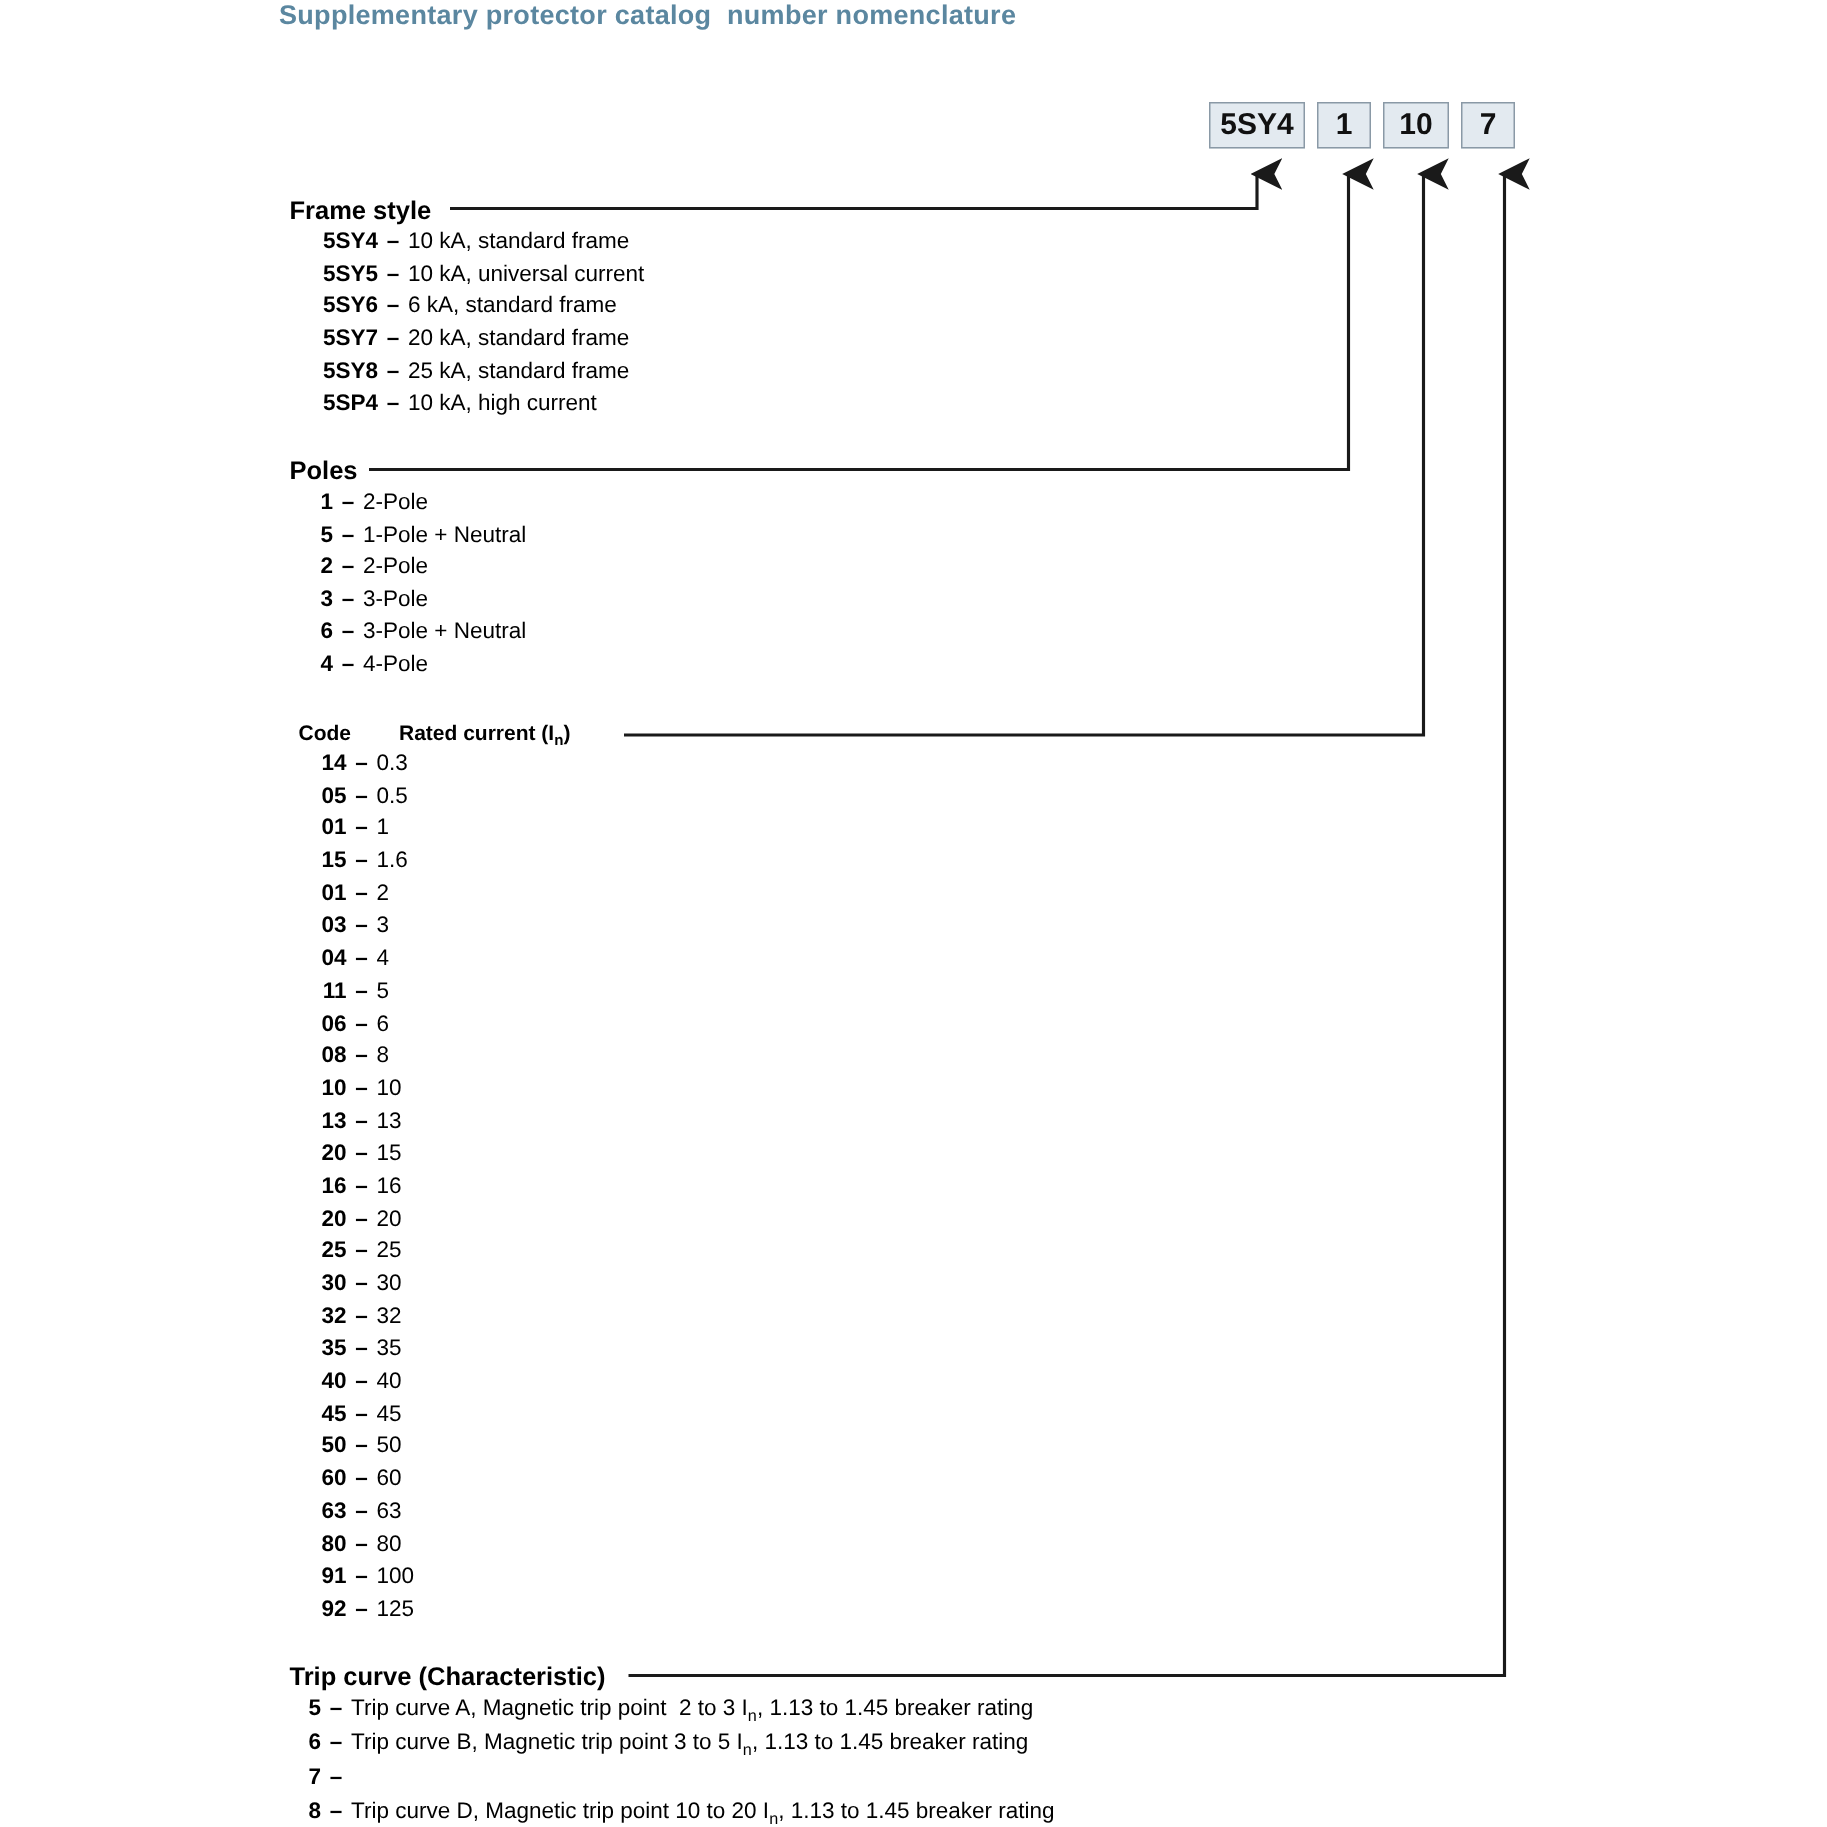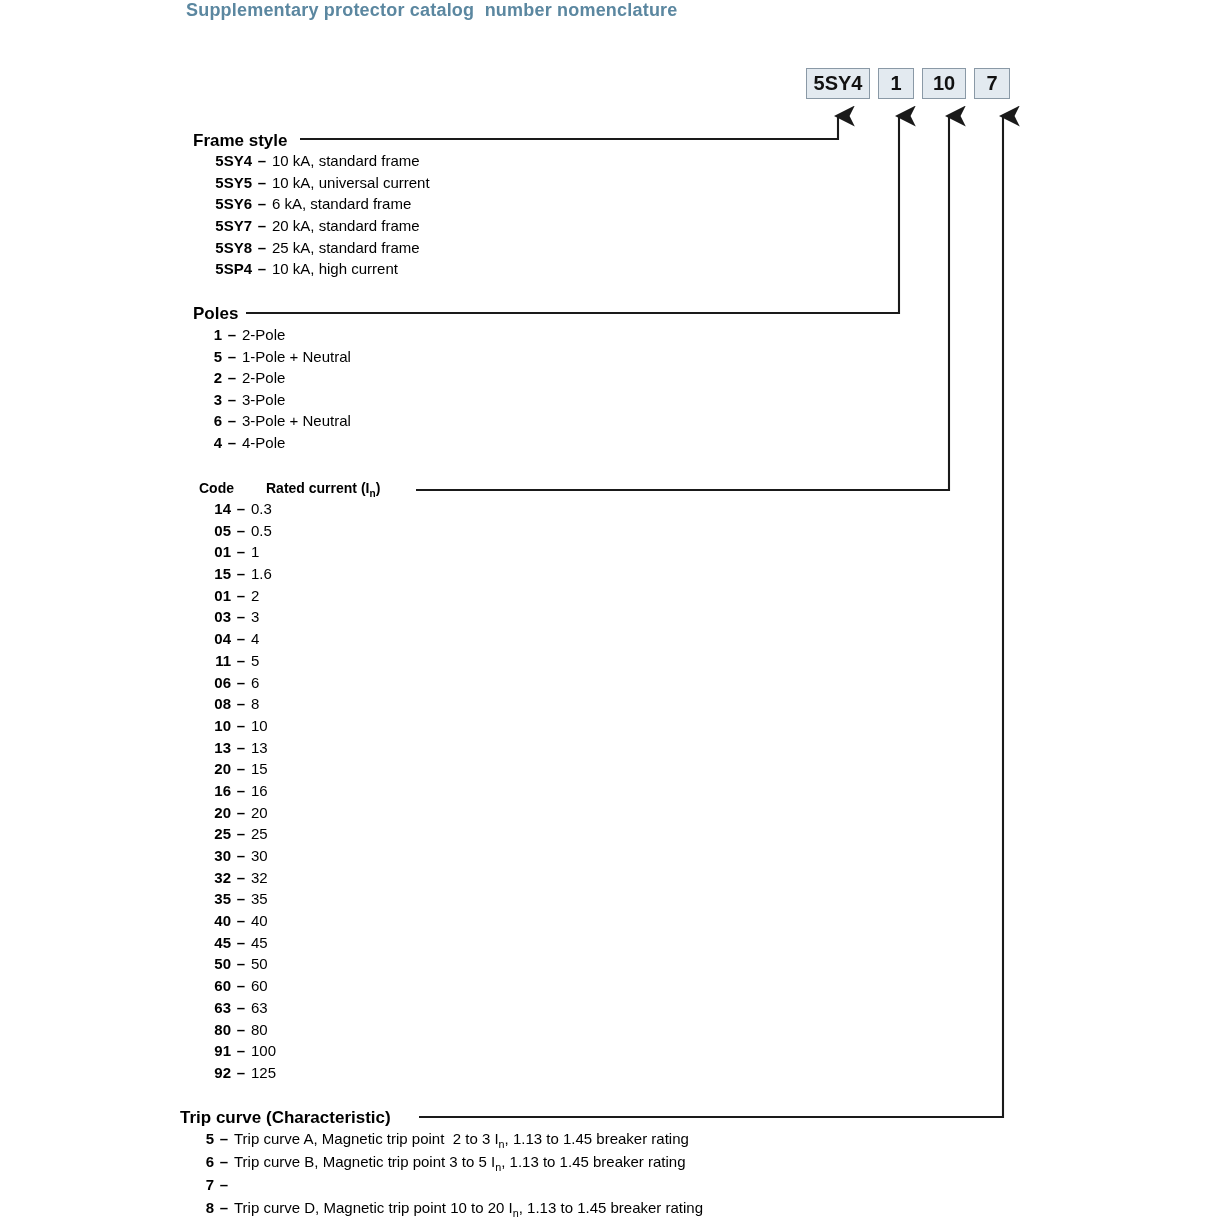--- a/index.html
+++ b/index.html
@@ -196,19 +196,19 @@
   <div class="row"><span class="code">40</span><span class="dash">–</span><span class="val">40</span></div>
   <div class="row"><span class="code">45</span><span class="dash">–</span><span class="val">45</span></div>
   <div class="row"><span class="code">50</span><span class="dash">–</span><span class="val">50</span></div>
   <div class="row"><span class="code">60</span><span class="dash">–</span><span class="val">60</span></div>
   <div class="row"><span class="code">63</span><span class="dash">–</span><span class="val">63</span></div>
   <div class="row"><span class="code">80</span><span class="dash">–</span><span class="val">80</span></div>
   <div class="row"><span class="code">91</span><span class="dash">–</span><span class="val">100</span></div>
   <div class="row"><span class="code">92</span><span class="dash">–</span><span class="val">125</span></div>
 </div>
 
-<div class="section-title" style="left:180px; top:1108px;">Trip curve (Characteristic)</div>
+<div class="section-title" style="left:193px; top:1108px;">Trip curve (Characteristic)</div>
 <div class="rows" id="trip-rows">
   <div class="row"><span class="code">5</span><span class="dash">–</span><span class="val"><span>Trip curve A, Magnetic trip point  2 to 3 I</span><sub>n</sub><span>, 1.13 to 1.45 breaker rating</span></span></div>
   <div class="row"><span class="code">6</span><span class="dash">–</span><span class="val"><span>Trip curve B, Magnetic trip point 3 to 5 I</span><sub>n</sub><span>, 1.13 to 1.45 breaker rating</span></span></div>
   <div class="row"><span class="code">7</span><span class="dash">–</span></div>
   <div class="row"><span class="code">8</span><span class="dash">–</span><span class="val"><span>Trip curve D, Magnetic trip point 10 to 20 I</span><sub>n</sub><span>, 1.13 to 1.45 breaker rating</span></span></div>
 </div>
 
 </body></html>

